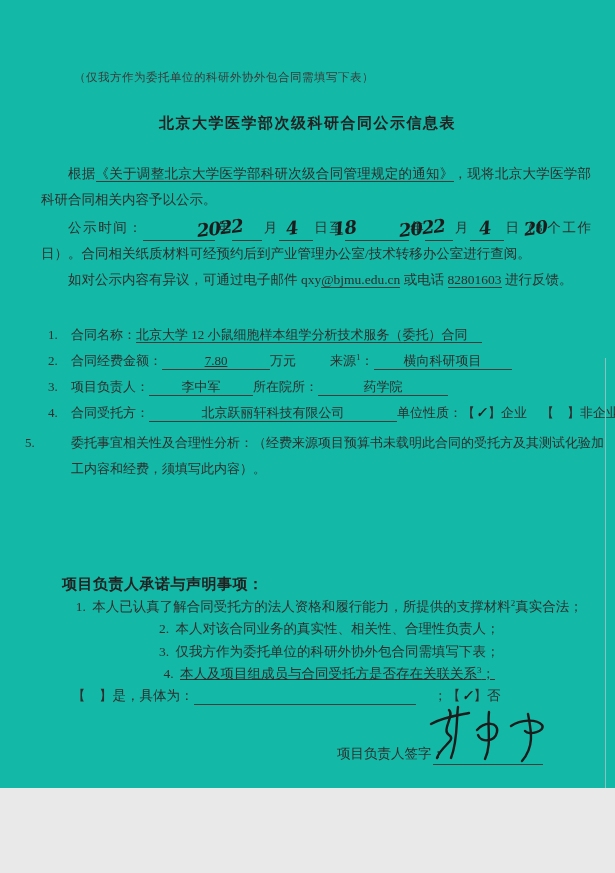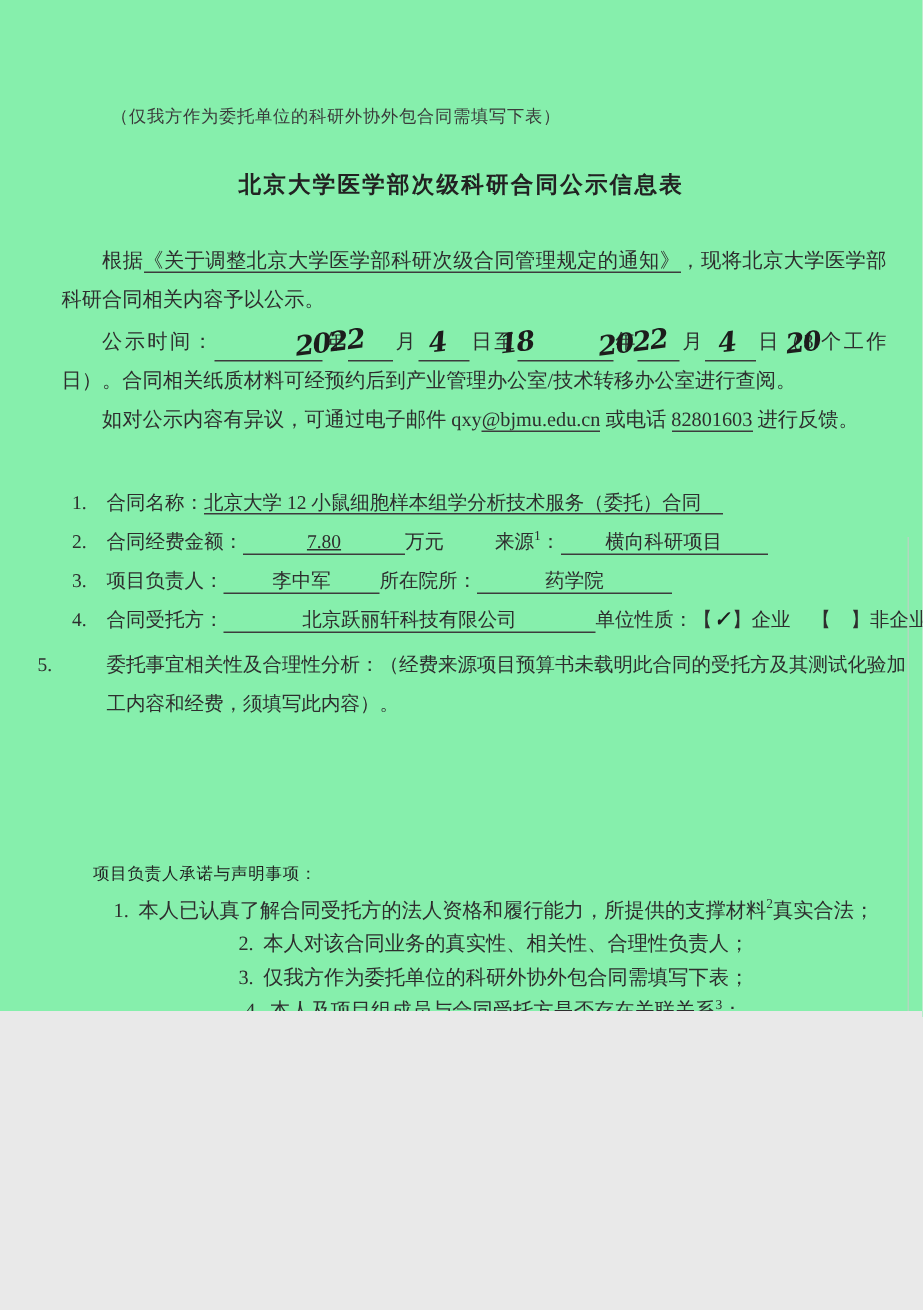--- a/index.html
+++ b/index.html
@@ -1,17 +1,17 @@
 <!DOCTYPE html>
 <html><head>
 <meta charset="utf-8">
 <style>
   html,body{margin:0;padding:0;background:#e9e9e9;}
   .page{
-    position:relative;width:615px;height:674px;background:#86efac;
+    position:relative;width:615px;height:788px;background:#14b8a6;
     font-family:"Liberation Serif","DejaVu Serif",serif;
     color:#2e2e2e;overflow:hidden;margin:0 auto;
   }
   .abs{position:absolute;}
   .top-note{left:74px;top:70px;font-size:11.5px;letter-spacing:.5px;color:#3a3a3a;}
   .title{left:0;top:114px;width:615px;text-align:center;font-size:15px;font-weight:bold;letter-spacing:1.5px;color:#222;}
   .para{left:41px;width:550px;font-size:13.5px;line-height:26px;text-align:justify;text-indent:2em;color:#2e2e2e;}
   .intro{top:161px;}
   .period{top:215px;}
   .feedback{top:267px;}
@@ -20,21 +20,21 @@
   .item{left:48px;width:560px;font-size:13px;line-height:18px;white-space:nowrap;color:#2e2e2e;}
   .item .no{display:inline-block;width:23px;white-space:nowrap;}
   .i1{top:326px;}.i2{top:352px;}.i3{top:378px;}.i4{top:404px;}
   .i5{top:430px;white-space:normal;line-height:26px;padding-left:23px;text-indent:-23px;width:545px;}
   .i5 .no{width:23px;}
   .slot{display:inline-block;border-bottom:1px solid #3c3c3c;text-align:center;vertical-align:bottom;line-height:17px;}
   .slot-pad{padding-right:14px;}
   .hw{font-family:"DejaVu Serif",serif;font-style:italic;font-weight:700;font-size:18px;line-height:1;display:inline-block;transform:rotate(-7deg);letter-spacing:-1px;color:#1c1c1c;}
   .chk{display:inline-block;transform:rotate(-6deg) skewX(-6deg);font-weight:bold;font-style:italic;font-size:13px;color:#1c1c1c;width:13px;text-align:center;}
   .brk{letter-spacing:0;}
-  .decl-heading{left:62px;top:575px;font-size:11px;font-weight:normal;letter-spacing:.5px;color:#222;}
+  .decl-heading{left:62px;top:575px;font-size:15px;font-weight:bold;letter-spacing:.5px;color:#222;}
   .ditem{left:48px;width:556px;font-size:13.5px;line-height:18px;white-space:nowrap;color:#2e2e2e;text-align:center;}
   .d1{top:598px;}.d2{top:620px;}.d3{top:643px;}.d4{top:665px;text-decoration:underline;}
   .ditem .no{display:inline-block;width:23px;}
   .yesno{left:72px;top:687px;font-size:13.5px;white-space:nowrap;color:#2e2e2e;}
   .blankline{display:inline-block;border-bottom:1px solid #3c3c3c;width:222px;height:14px;vertical-align:bottom;}
   sup{font-size:9px;vertical-align:super;line-height:0;}
   .sig-label{left:337px;top:745px;font-size:13.5px;color:#2e2e2e;}
   .sig-line{left:433px;top:764px;width:110px;border-bottom:1px solid #3c3c3c;height:0;}
   .sig-svg{left:425px;top:702px;width:128px;height:64px;}
   .scan-line{left:605px;top:358px;width:1px;height:515px;background:#c9c9c9;opacity:.65;}

